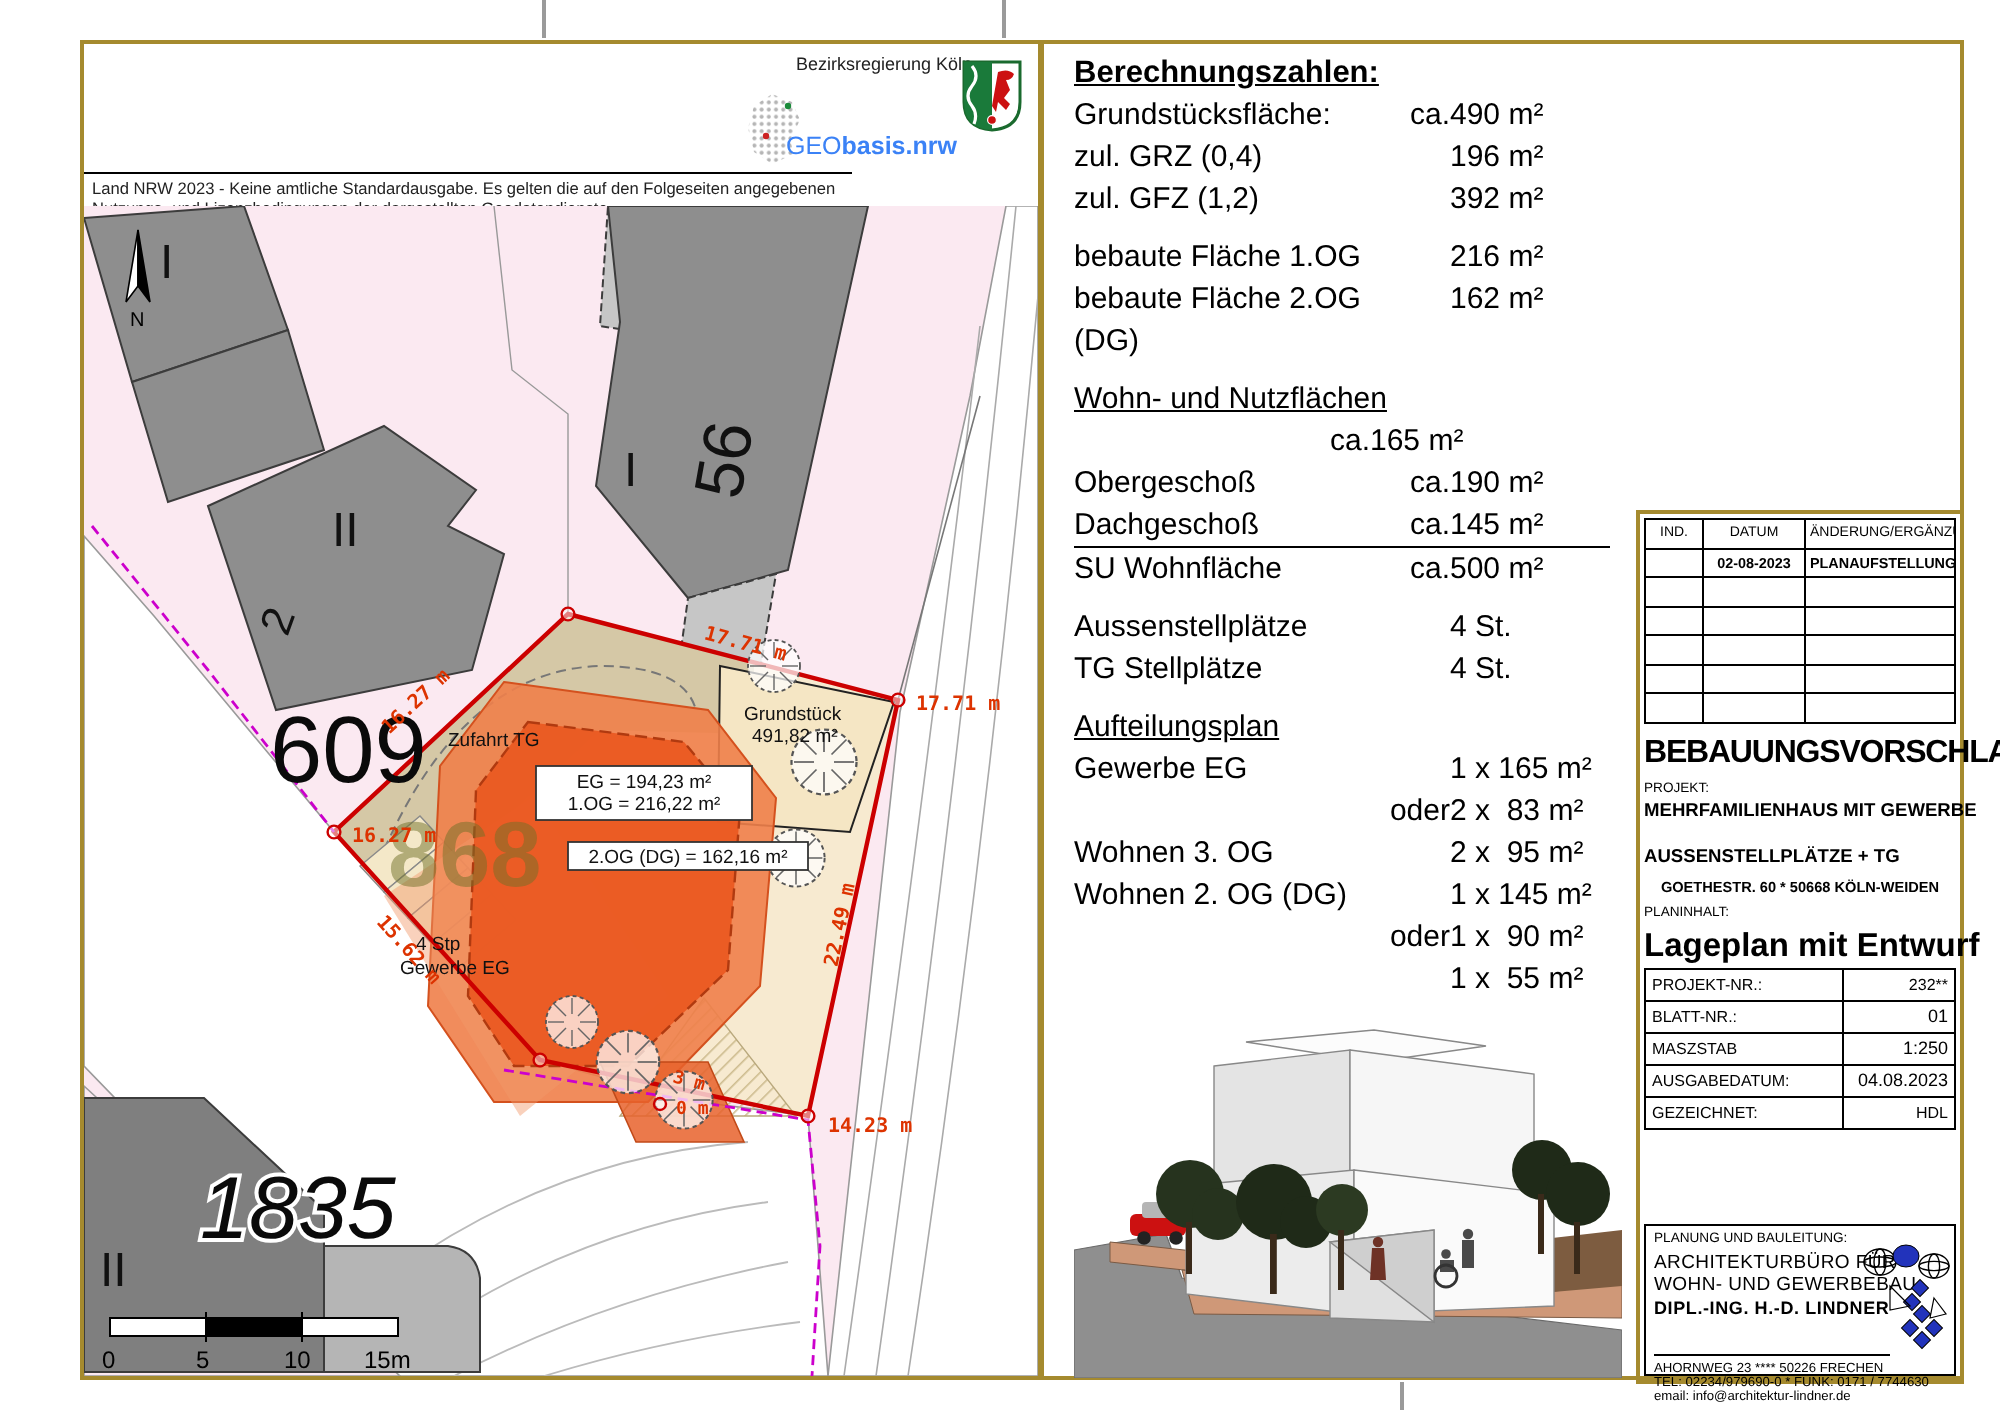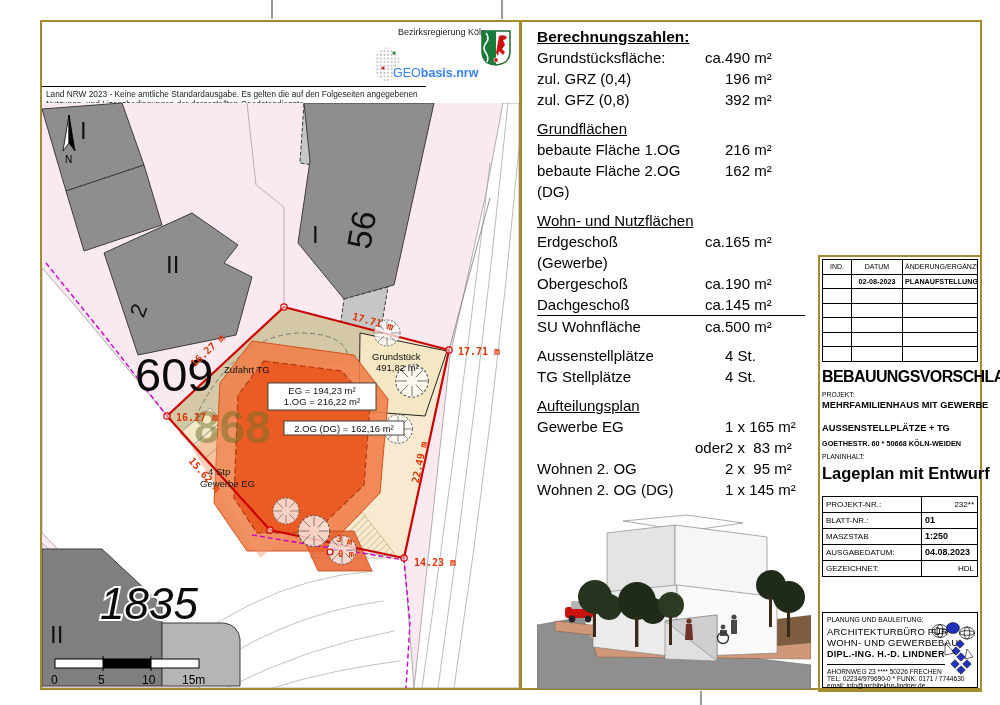--- a/index.html
+++ b/index.html
@@ -28,32 +28,32 @@
   
   #tblock{position:absolute;left:818px;top:255px;width:164px;height:437px;
         border:2px solid #a58a2e;box-sizing:border-box;padding:2px 2px;font-size:8px;}
   table.rev{border-collapse:collapse;width:100%;table-layout:fixed;}
   table.rev th,table.rev td{border:1px solid #000;font-size:7px;height:13.5px;
         padding:0 2px;text-align:center;font-weight:normal;overflow:hidden;white-space:nowrap;}
   table.rev td.b{font-weight:bold;font-size:7.2px;}
   #tb-heading{font-weight:bold;font-size:16px;letter-spacing:-0.6px;margin-top:6px;white-space:nowrap;}
   .tb-small{font-size:6.8px;margin-top:5px;}
   .tb-proj{font-weight:bold;font-size:9.3px;line-height:11.5px;margin-top:2px;white-space:nowrap;}
-  .tb-addr{font-weight:bold;font-size:7.3px;margin-top:4px;white-space:nowrap;}
-  #tb-plantitle{font-weight:bold;font-size:16.5px;margin-top:4px;margin-bottom:13px;white-space:nowrap;}
+  .tb-addr{font-weight:bold;font-size:7.3px;margin-top:4px;white-space:nowrap;text-align:center;}
+  #tb-plantitle{font-weight:bold;font-size:16.5px;margin-top:4px;margin-bottom:1px;white-space:nowrap;}
   table.info{border-collapse:collapse;width:100%;table-layout:fixed;}
   table.info td{border:1px solid #000;font-size:8px;height:15px;padding:0 3px;white-space:nowrap;}
   table.info td.v{text-align:right;}
-  table.info td.vb{font-weight:bold;font-size:9px;}
+  table.info td.vb{text-align:right;font-weight:normal;font-size:9px;}
   #arch{position:absolute;left:2px;bottom:2px;right:2px;height:76px;border:1px solid #000;
         padding:3px 4px;box-sizing:border-box;}
   #arch .role{font-size:6.8px;}
   #arch .l1{font-size:9.5px;margin-top:3px;letter-spacing:0.2px;}
   #arch .name{font-size:9px;font-weight:bold;border-bottom:1.5px solid #000;
-        display:inline-block;padding-bottom:5px;margin-top:1px;letter-spacing:0.3px;white-space:nowrap;}
+        display:inline-block;padding-bottom:18px;margin-top:1px;letter-spacing:0.3px;white-space:nowrap;}
   #arch .addr{font-size:6.6px;margin-top:3px;white-space:nowrap;}
   #arch-logo{position:absolute;right:2px;top:8px;}
   
   #render{position:absolute;left:537px;top:505px;}
   svg text{font-family:"Liberation Sans",sans-serif;}
   svg text.dim{font-family:"DejaVu Sans Mono",monospace;fill:#dd3300;font-weight:bold;}
   svg text.map-small{fill:#111;}
 </style>
 </head>
 <body>
@@ -254,42 +254,40 @@
           <span>Grundstücksfläche:</span>
           <span class="mid">ca.</span>
           <span class="val">490 m²</span>
         </div>
     <div class="crow">
           <span>zul. GRZ (0,4)</span>
           <span class="mid"></span>
           <span class="val">196 m²</span>
         </div>
     <div class="crow">
-          <span>zul. GFZ (0,8)</span>
+          <span>zul. GFZ (1,2)</span>
           <span class="mid"></span>
           <span class="val">392 m²</span>
         </div>
   </div>
   <div class="sect">
-    <div class="c-head">Grundflächen</div>
     <div class="crow">
           <span>bebaute Fläche 1.OG</span>
           <span class="mid"></span>
           <span class="val">216 m²</span>
         </div>
     <div class="crow">
           <span>bebaute Fläche 2.OG (DG)</span>
           <span class="mid"></span>
           <span class="val">162 m²</span>
         </div>
   </div>
   <div class="sect">
     <div class="c-head">Wohn- und Nutzflächen</div>
     <div class="crow">
-          <span>Erdgeschoß (Gewerbe)</span>
           <span class="mid">ca.</span>
           <span class="val">165 m²</span>
         </div>
     <div class="crow">
           <span>Obergeschoß</span>
           <span class="mid">ca.</span>
           <span class="val">190 m²</span>
         </div>
     <div class="crow u">
           <span>Dachgeschoß</span>
@@ -320,21 +318,21 @@
           <span>Gewerbe EG</span>
           <span class="mid"></span>
           <span class="val">1 x 165 m²</span>
         </div>
     <div class="crow">
           <span></span>
           <span class="mid">oder</span>
           <span class="val">2 x  83 m²</span>
         </div>
     <div class="crow">
-          <span>Wohnen 2. OG</span>
+          <span>Wohnen 3. OG</span>
           <span class="mid"></span>
           <span class="val">2 x  95 m²</span>
         </div>
     <div class="crow">
           <span>Wohnen 2. OG (DG)</span>
           <span class="mid"></span>
           <span class="val">1 x 145 m²</span>
         </div>
     <div class="crow">
           <span></span>

